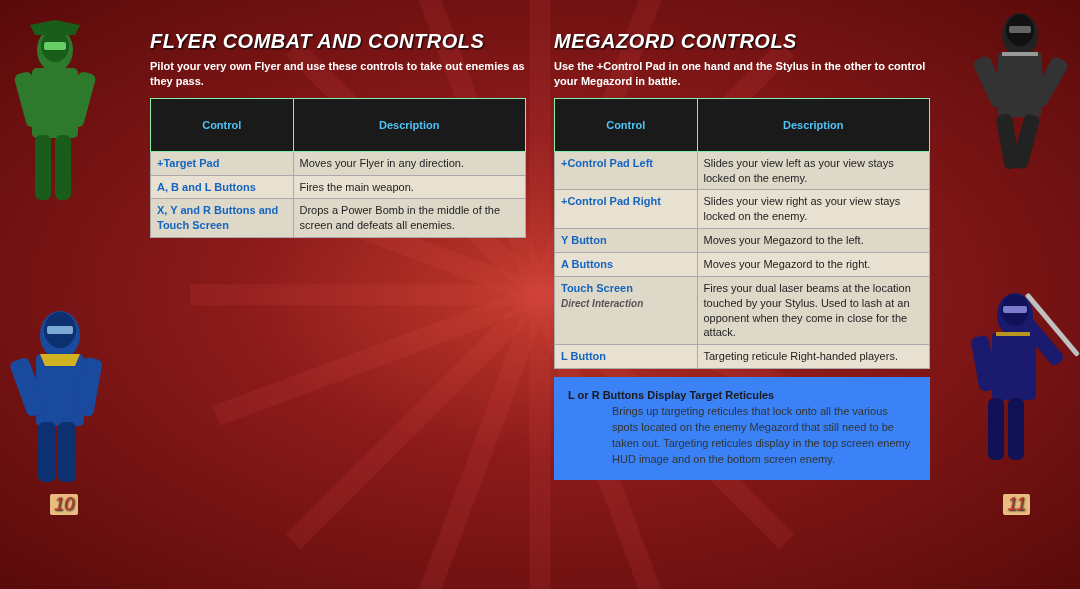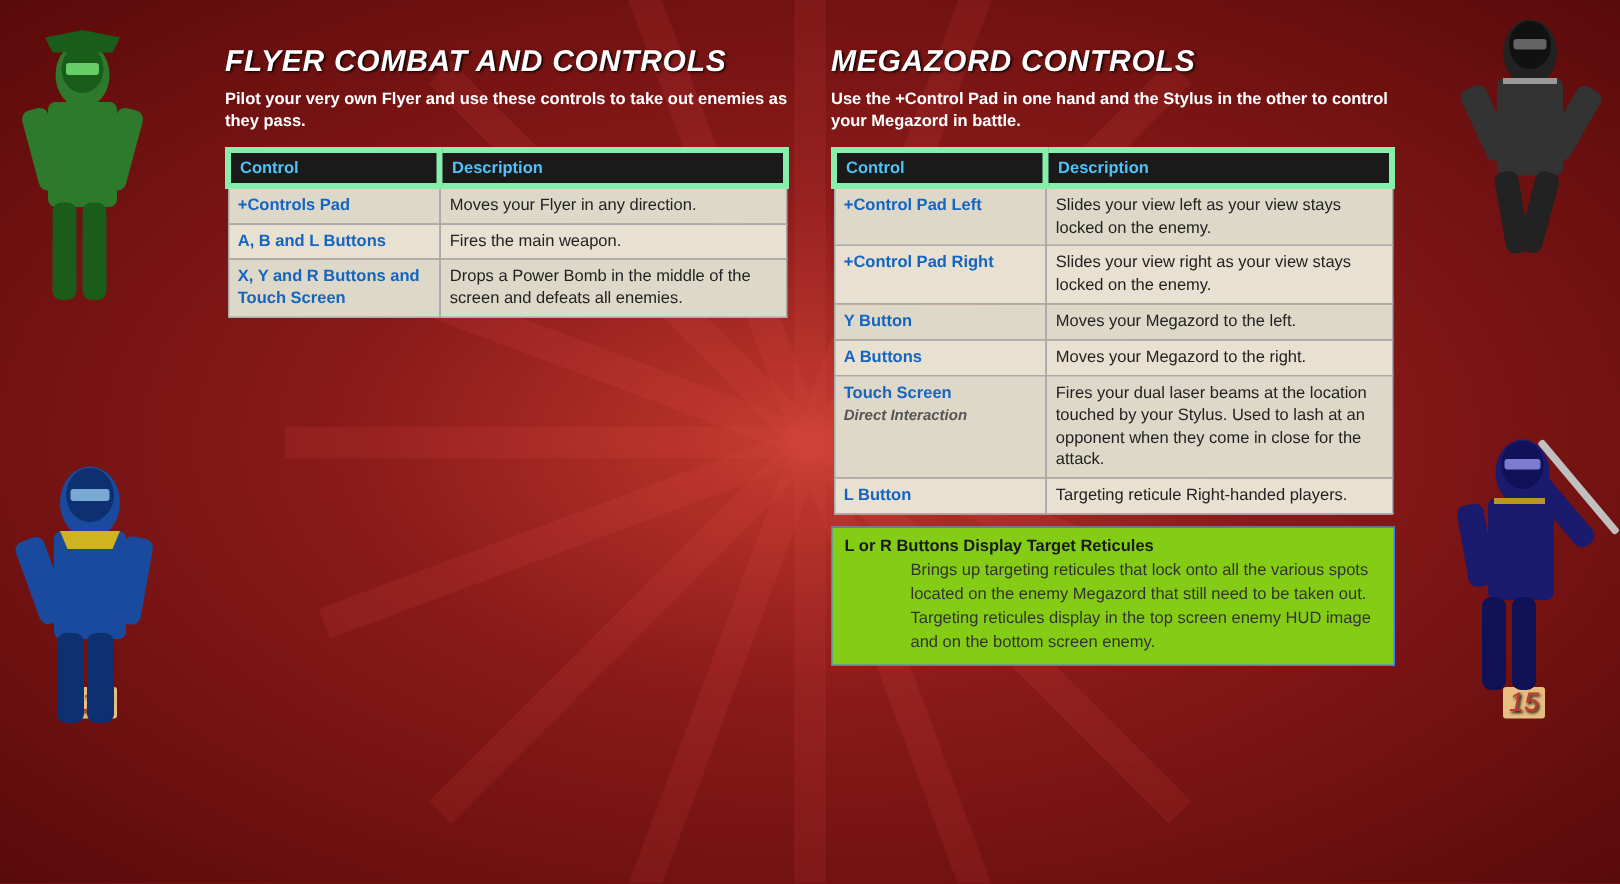--- a/index.html
+++ b/index.html
@@ -115,22 +115,23 @@
       font-size: 11px;
     }
 
     thead tr {
       background-color: #1a1a1a;
     }
 
     thead td {
       color: #4fc3f7;
       font-weight: bold;
-      padding: 4px 6px;
-      border: 4px solid #86efac;
+      padding: 20px 6px;
+      border: 1px solid #86efac;
+      text-align: center;
     }
 
     tbody tr {
       background-color: #e8e0d0;
     }
 
     tbody tr:nth-child(odd) {
       background-color: #ddd8c8;
     }
 
@@ -154,22 +155,22 @@
     }
 
     .touch-screen-cell .secondary {
       color: #555;
       font-style: italic;
       font-size: 10px;
     }
 
     .target-reticules {
       margin-top: 8px;
-      background-color: #84cc16;
-      border: 1px solid #3b82f6;
+      background-color: #3b82f6;
+      border: 6px solid #3b82f6;
       padding: 6px 8px;
       font-size: 11px;
       color: #222;
     }
 
     .target-reticules .target-title {
       font-weight: bold;
       color: #1a1a1a;
       font-size: 11px;
       margin-bottom: 3px;
@@ -306,21 +307,21 @@
 
     <table>
       <thead>
         <tr>
           <td>Control</td>
           <td>Description</td>
         </tr>
       </thead>
       <tbody>
         <tr>
-          <td class="control-col">+Controls Pad</td>
+          <td class="control-col">+Target Pad</td>
           <td>Moves your Flyer in any direction.</td>
         </tr>
         <tr>
           <td class="control-col">A, B and L Buttons</td>
           <td>Fires the main weapon.</td>
         </tr>
         <tr>
           <td class="control-col">X, Y and R Buttons and Touch Screen</td>
           <td>Drops a Power Bomb in the middle of the screen and defeats all enemies.</td>
         </tr>
@@ -374,14 +375,14 @@
 
     <div class="target-reticules">
       <div class="target-title">L or R Buttons Display Target Reticules</div>
       <div class="target-body">Brings up targeting reticules that lock onto all the various spots located on the enemy Megazord that still need to be taken out. Targeting reticules display in the top screen enemy HUD image and on the bottom screen enemy.</div>
     </div>
   </div>
 </div>
 
 <div class="page-numbers">
   <span class="page-number">10</span>
-  <span class="page-number">15</span>
+  <span class="page-number">11</span>
 </div>
 
 </body></html>

